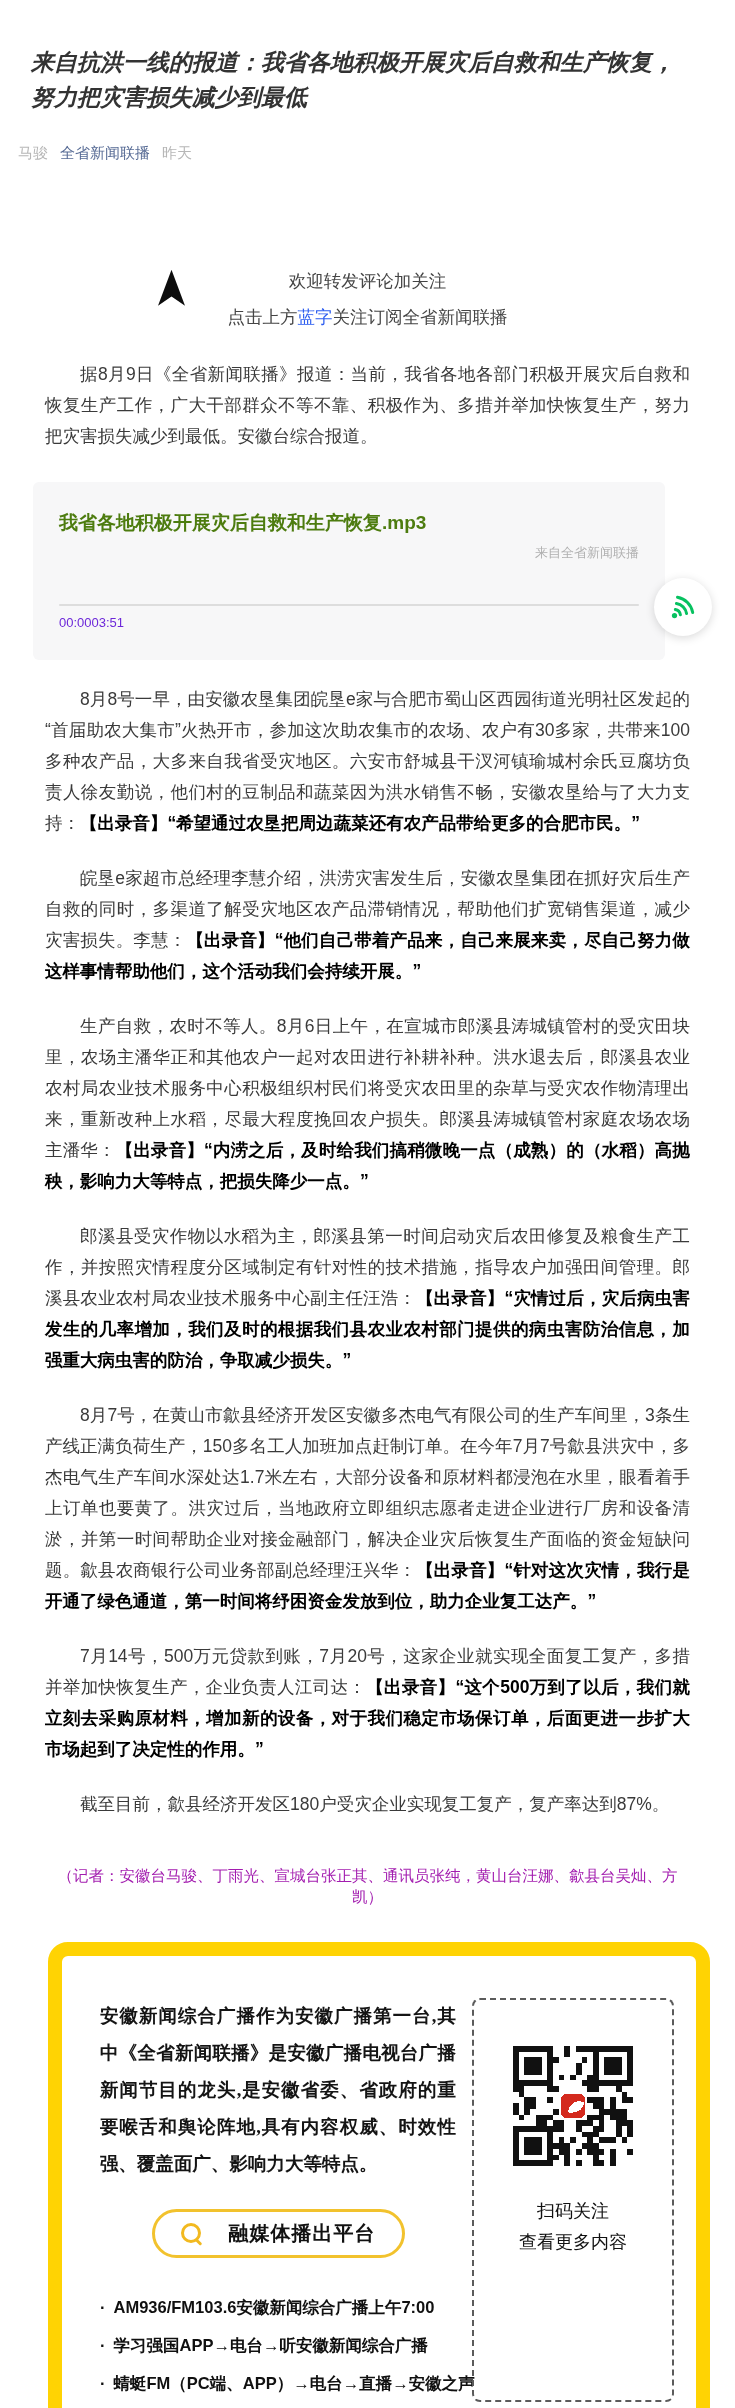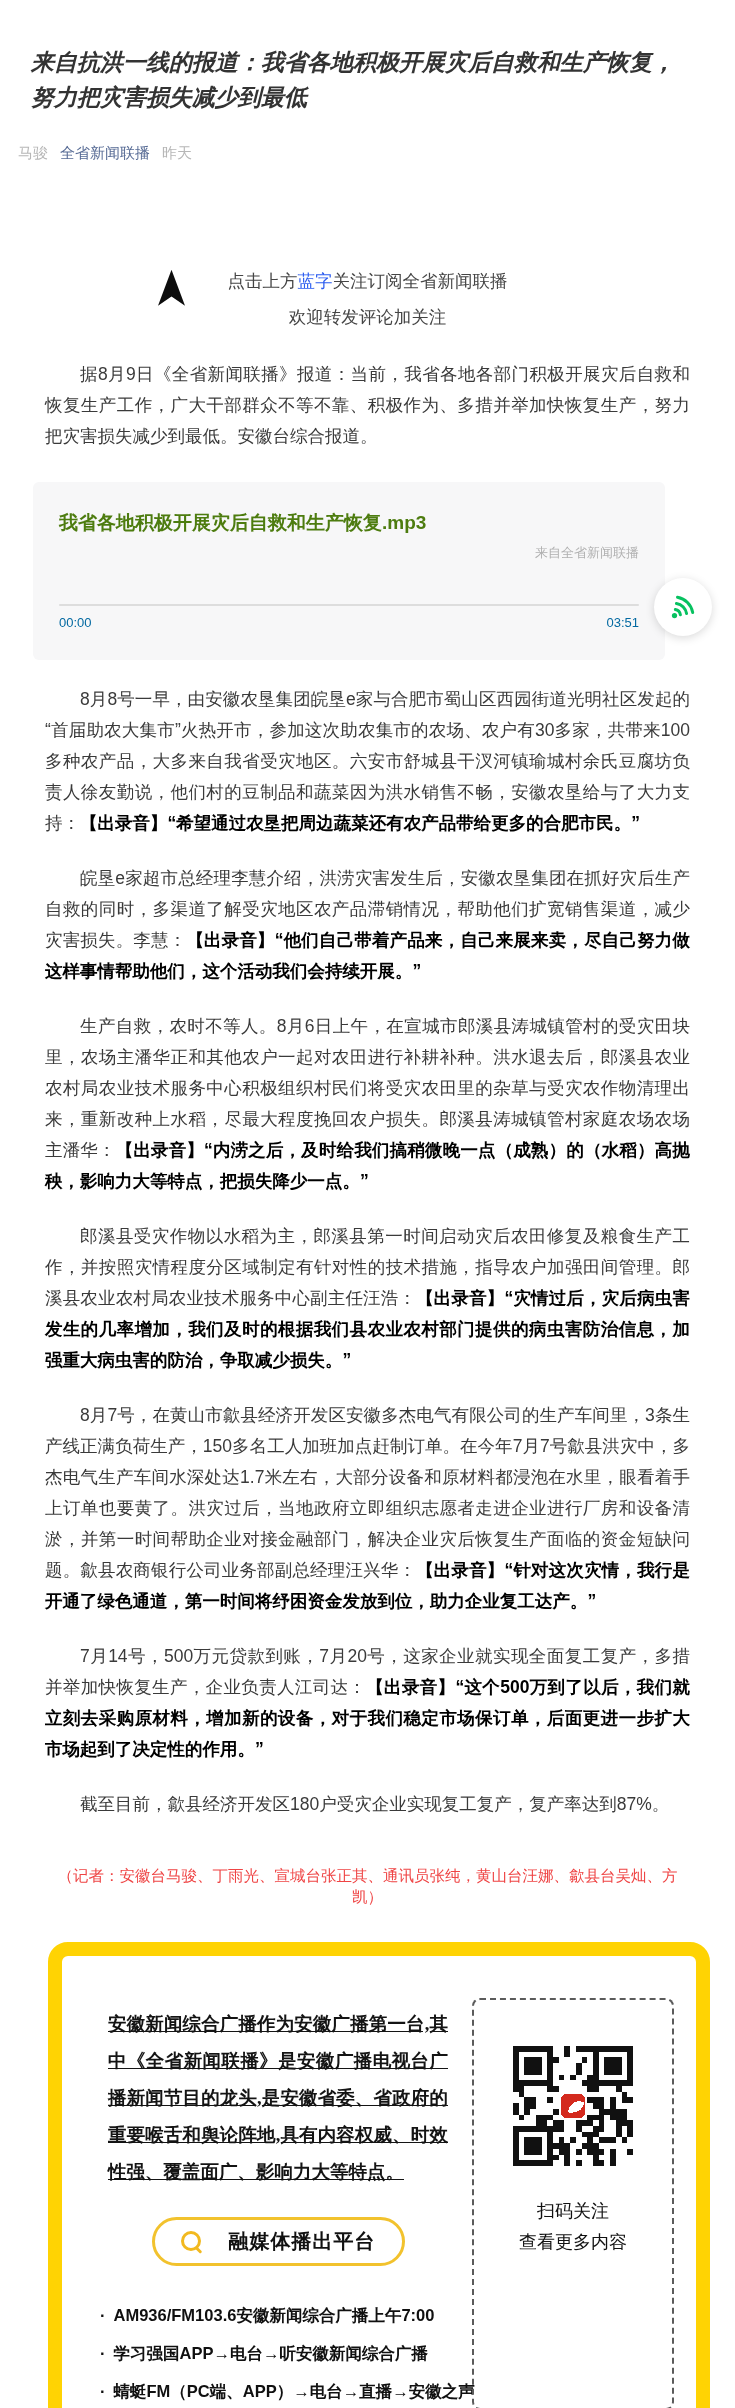--- a/index.html
+++ b/index.html
@@ -14,29 +14,29 @@
   
   .cta{position:relative;margin-top:100px;text-align:center;font-size:17.5px;color:#454545;line-height:36px;}
   .cta .blue{color:#2b5cf0;}
   .cta-triangle{position:absolute;left:158px;top:7px;width:27px;height:36px;background:#0d0d0d;
     clip-path:polygon(50% 0,100% 100%,50% 74%,0 100%);}
 
   
   .para{font-size:17.5px;line-height:31px;color:#3a3a3a;text-align:justify;text-indent:2em;
     margin:24px 45px 0 45px;}
   .para b{color:#000;}
-  .credits{margin:46px 45px 0 45px;text-align:center;font-size:15.5px;color:#ef4444;}
+  .credits{margin:46px 45px 0 45px;text-align:center;font-size:15.5px;color:#a21caf;}
 
   
   .audio-wrap{position:relative;margin:30px 70px 6px 33px;background:#f7f7f8;border-radius:6px;
     padding:28px 26px 30px 26px;}
   .audio-title{font-size:19px;font-weight:700;color:#4d7c0f;}
   .audio-src{font-size:13px;color:#b0b0b0;margin-top:8px;text-align:right;}
   .audio-line{height:2px;background:#ddd;margin-top:42px;border-radius:1px;cursor:pointer;}
-  .audio-times{display:flex;justify-content:space-between;font-size:13px;color:#0369a1;margin-top:9px;}
+  .audio-times{display:flex;justify-content:flex-start;font-size:13px;color:#6d28d9;margin-top:9px;}
   .audio-circle{position:absolute;right:-47px;bottom:24px;width:58px;height:58px;border-radius:50%;
     background:#fff;box-shadow:0 2px 10px rgba(0,0,0,.15);display:flex;align-items:center;justify-content:center;cursor:pointer;}
 
   
   .gold-card{margin:34px 25px 0 48px;border:14px solid #ffd303;border-radius:20px;background:#fff;
     padding:42px 22px 52px 38px;display:flex;gap:16px;}
   .gold-left{flex:1;min-width:0;}
   .gold-intro{font-family:"Liberation Serif","DejaVu Serif",serif;font-size:18.5px;font-weight:600;
     color:#141414;line-height:37px;text-align:justify;}
   .pill{display:flex;width:fit-content;margin:26px auto 0;align-items:center;gap:12px;
@@ -61,22 +61,22 @@
   <h1 class="title">来自抗洪一线的报道：我省各地积极开展灾后自救和生产恢复，努力把灾害损失减少到最低</h1>
 
   <div class="meta">
     <span>马骏</span>
     <span class="account">全省新闻联播</span>
     <span>昨天</span>
   </div>
 
   <div class="cta">
     <span class="cta-triangle"></span>
+    <div>欢迎转发评论加关注</div>
     <div><span>点击上方</span><span class="blue">蓝字</span><span>关注订阅全省新闻联播</span></div>
-    <div>欢迎转发评论加关注</div>
   </div>
 
   <div id="para-first">
       <p class="para"><span>据8月9日《全省新闻联播》报道：当前，我省各地各部门积极开展灾后自救和恢复生产工作，广大干部群众不等不靠、积极作为、多措并举加快恢复生产，努力把灾害损失减少到最低。安徽台综合报道。</span></p>
     </div>
 
   <div class="audio-wrap">
     <div class="audio-title">我省各地积极开展灾后自救和生产恢复.mp3</div>
     <div class="audio-src">来自全省新闻联播</div>
     <div class="audio-line"></div>
@@ -103,21 +103,21 @@
       <p class="para"><span>郎溪县受灾作物以水稻为主，郎溪县第一时间启动灾后农田修复及粮食生产工作，并按照灾情程度分区域制定有针对性的技术措施，指导农户加强田间管理。郎溪县农业农村局农业技术服务中心副主任汪浩：</span><b>【出录音】“灾情过后，灾后病虫害发生的几率增加，我们及时的根据我们县农业农村部门提供的病虫害防治信息，加强重大病虫害的防治，争取减少损失。”</b></p>
       <p class="para"><span>8月7号，在黄山市歙县经济开发区安徽多杰电气有限公司的生产车间里，3条生产线正满负荷生产，150多名工人加班加点赶制订单。在今年7月7号歙县洪灾中，多杰电气生产车间水深处达1.7米左右，大部分设备和原材料都浸泡在水里，眼看着手上订单也要黄了。洪灾过后，当地政府立即组织志愿者走进企业进行厂房和设备清淤，并第一时间帮助企业对接金融部门，解决企业灾后恢复生产面临的资金短缺问题。歙县农商银行公司业务部副总经理汪兴华：</span><b>【出录音】“针对这次灾情，我行是开通了绿色通道，第一时间将纾困资金发放到位，助力企业复工达产。”</b></p>
       <p class="para"><span>7月14号，500万元贷款到账，7月20号，这家企业就实现全面复工复产，多措并举加快恢复生产，企业负责人江司达：</span><b>【出录音】“这个500万到了以后，我们就立刻去采购原材料，增加新的设备，对于我们稳定市场保订单，后面更进一步扩大市场起到了决定性的作用。”</b></p>
       <p class="para"><span>截至目前，歙县经济开发区180户受灾企业实现复工复产，复产率达到87%。</span></p>
     </div>
 
   <div class="credits">（记者：安徽台马骏、丁雨光、宣城台张正其、通讯员张纯，黄山台汪娜、歙县台吴灿、方凯）</div>
 
   <div class="gold-card">
     <div class="gold-left">
-      <p class="gold-intro" style="margin:8px;text-decoration:underline;">安徽新闻综合广播作为安徽广播第一台,其中《全省新闻联播》是安徽广播电视台广播新闻节目的龙头,是安徽省委、省政府的重要喉舌和舆论阵地,具有内容权威、时效性强、覆盖面广、影响力大等特点。</p>
+      <p class="gold-intro" style="margin:0;">安徽新闻综合广播作为安徽广播第一台,其中《全省新闻联播》是安徽广播电视台广播新闻节目的龙头,是安徽省委、省政府的重要喉舌和舆论阵地,具有内容权威、时效性强、覆盖面广、影响力大等特点。</p>
       <div class="pill">
         <span class="mag"></span>
         <span class="pill-label">融媒体播出平台</span>
       </div>
       <div class="chan-list" id="chan-list">
           <div class="chan-row"><span class="chan-dot">·</span><span>AM936/FM103.6安徽新闻综合广播上午7:00</span></div>
           <div class="chan-row"><span class="chan-dot">·</span><span>学习强国APP→电台→听安徽新闻综合广播</span></div>
           <div class="chan-row"><span class="chan-dot">·</span><span>蜻蜓FM（PC端、APP）→电台→直播→安徽之声</span></div>
         </div>
     </div>

